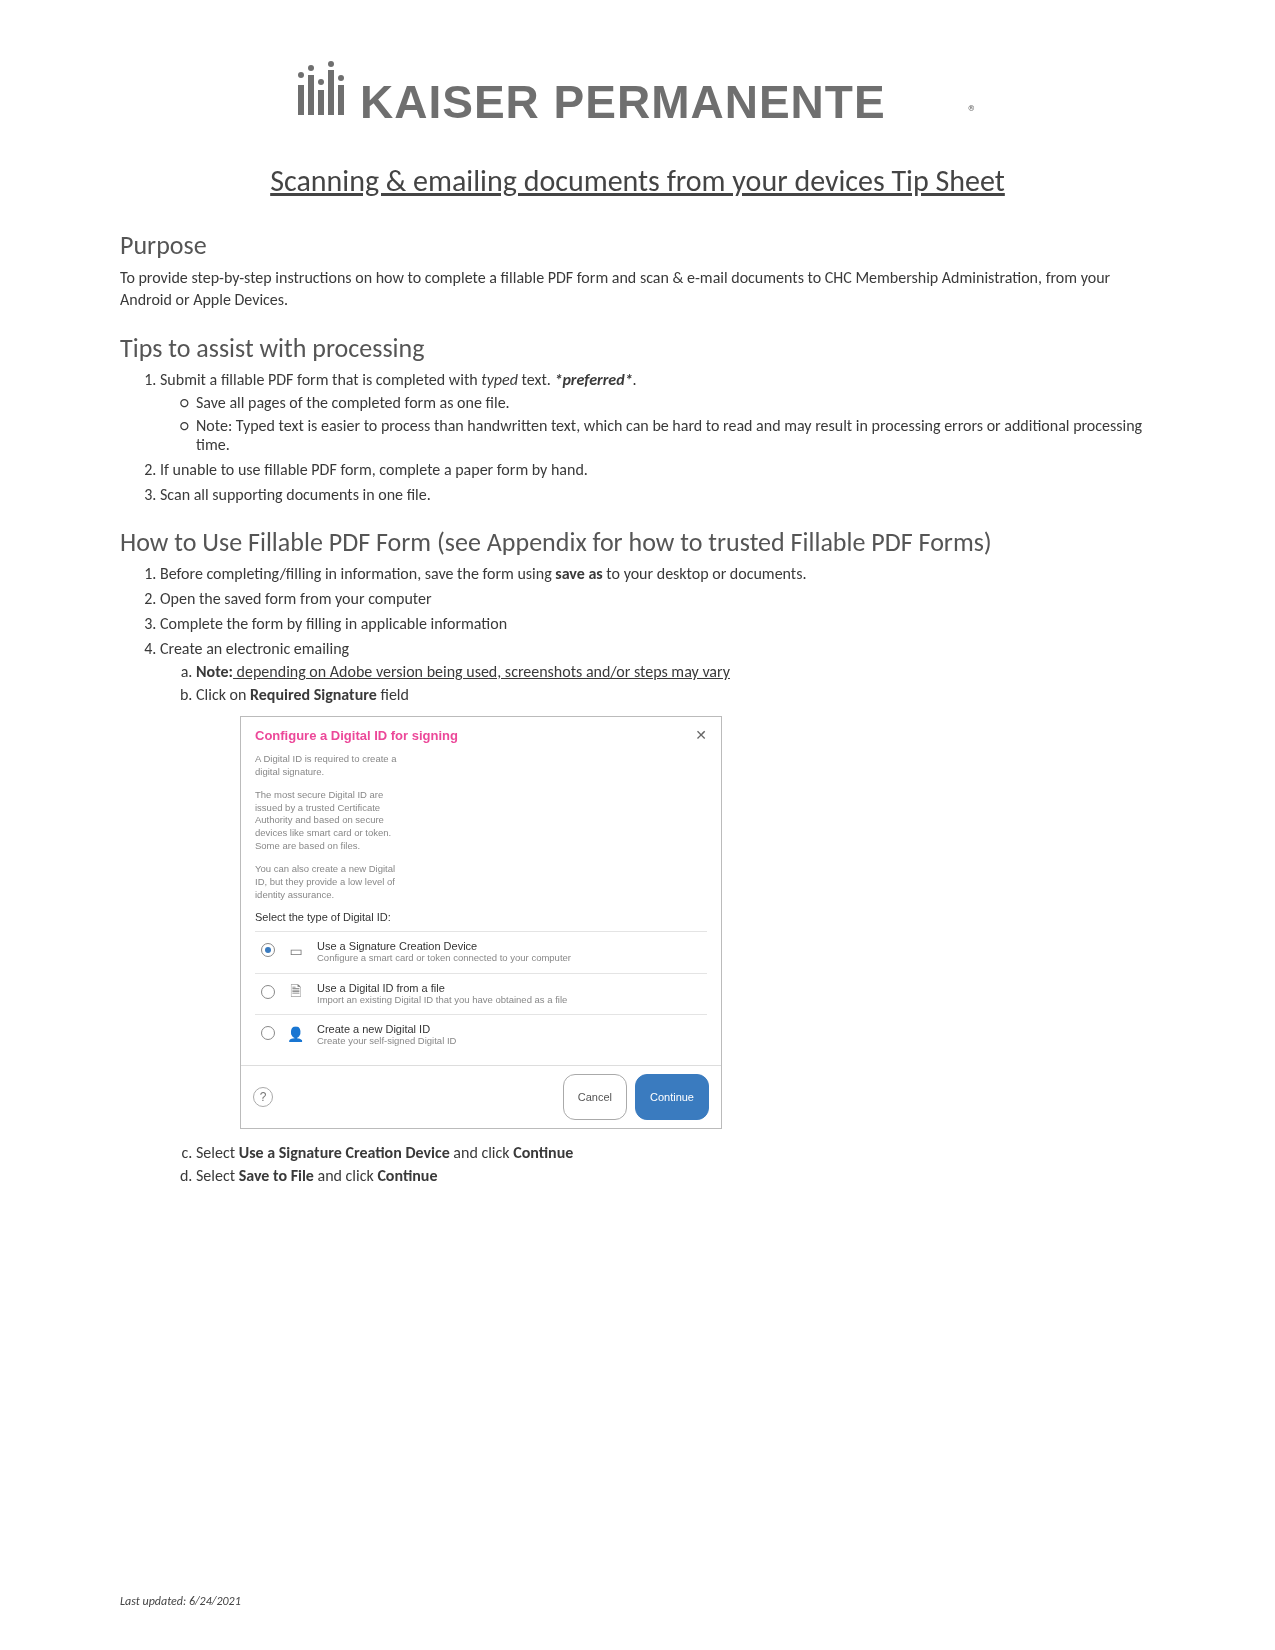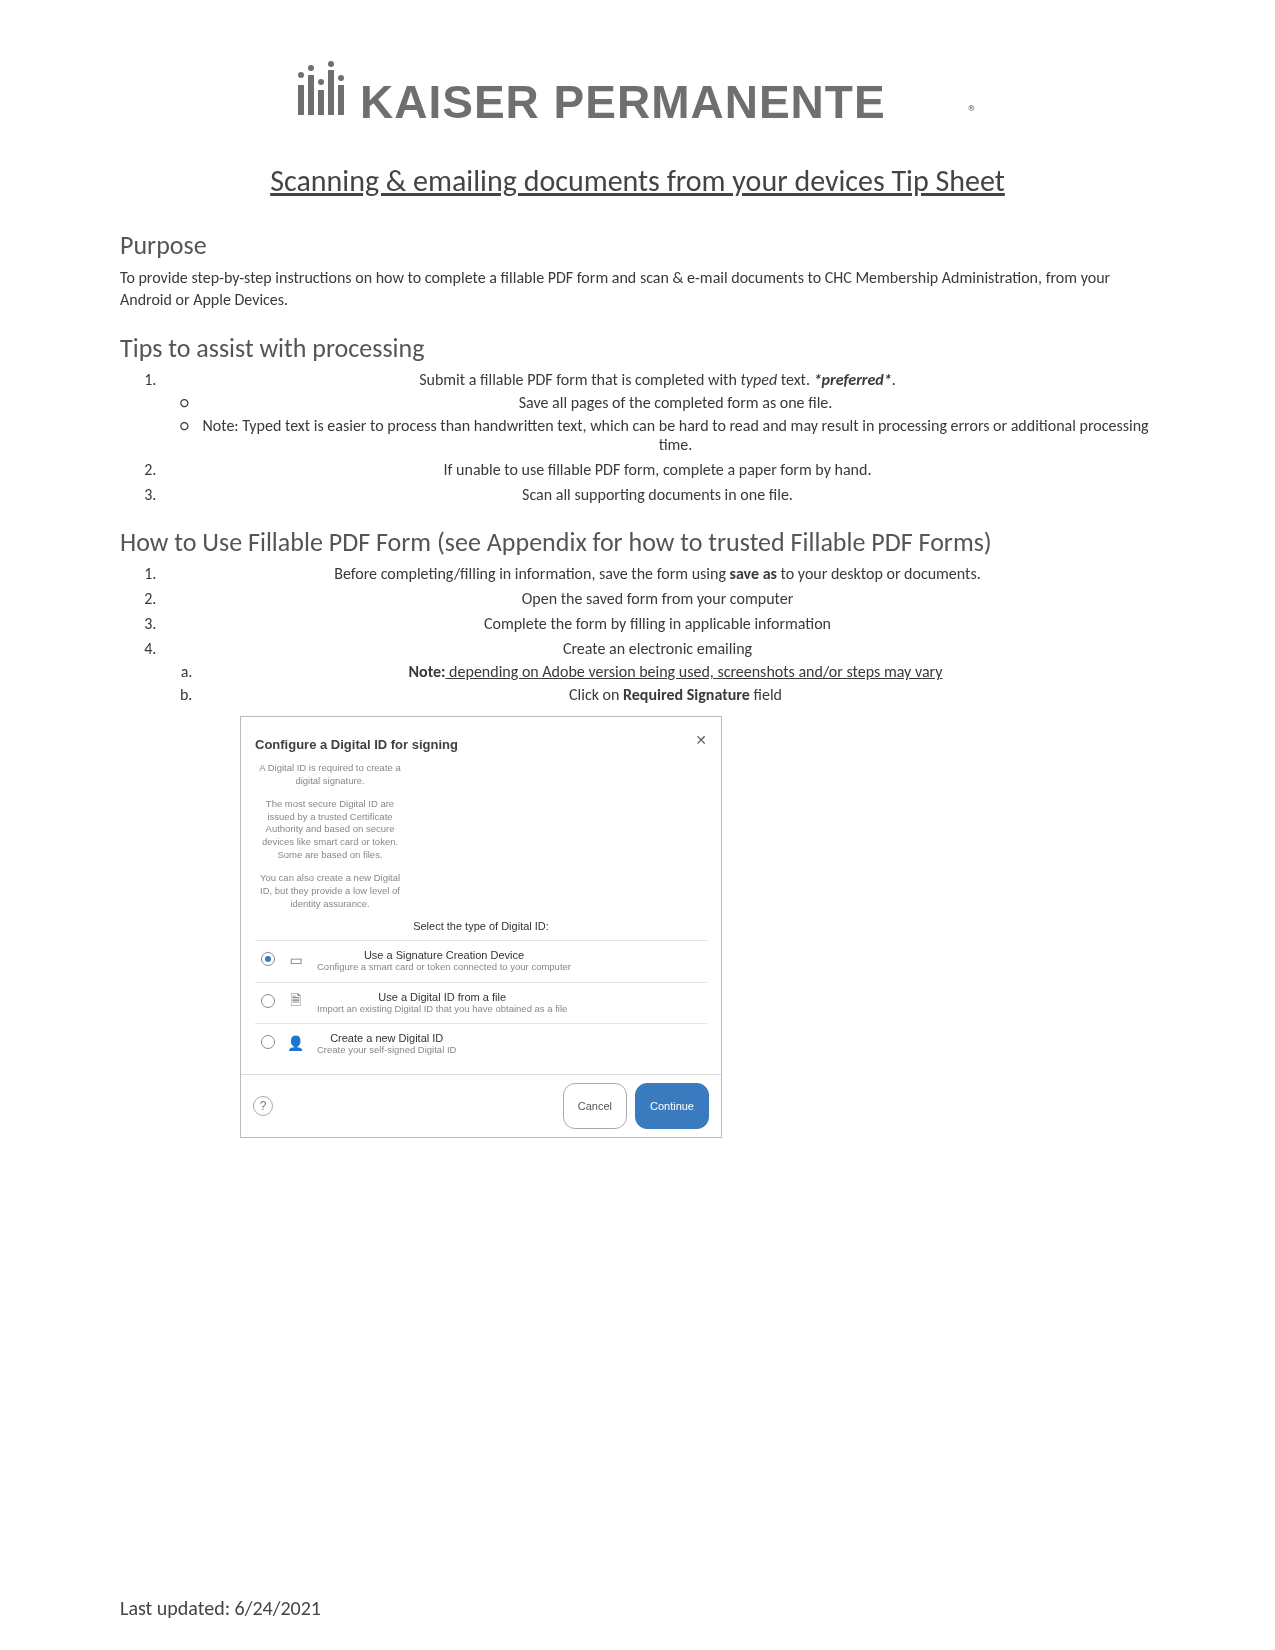--- a/index.html
+++ b/index.html
@@ -39,60 +39,60 @@
     margin: 4px 0 10px 0;
     line-height: 1.35;
   }
   ol.num {
     font-size: 16px;
     padding-left: 40px;
     margin: 6px 0 10px 0;
   }
   ol.num > li {
     margin-bottom: 6px;
-    text-align: center;
   }
   ul.sub, ol.alpha {
     margin: 4px 0 4px 0;
     padding-left: 36px;
   }
   ul.sub li, ol.alpha li {
     margin-bottom: 4px;
   }
   ul.sub li::marker { content: "○  "; }
   ol.alpha { list-style-type: lower-alpha; }
   .italic-bold { font-style: italic; font-weight: bold; }
   .italic { font-style: italic; }
   .bold { font-weight: bold; }
   .underline { text-decoration: underline; }
   .footer {
     position: absolute;
     left: 120px;
-    bottom: 30px;
-    font-size: 20px;
+    bottom: 42px;
+    font-size: 12px;
     color: #444;
+    font-style: italic;
   }
   
   .dialog {
     margin: 12px 0 14px 80px;
     width: 480px;
     border: 1px solid #bbb;
     font-family: "Segoe UI", Arial, sans-serif;
     font-size: 11px;
     color: #555;
     background: #fff;
     position: relative;
   }
   .dialog-header {
     padding: 10px 14px 6px 14px;
     display:flex;
     justify-content: space-between;
     align-items:center;
   }
-  .dialog-header .title { font-size: 13px; font-weight: bold; color:#404040;margin-top:10px; }
+  .dialog-header .title { font-size: 13px; font-weight: bold; color:#ec4899; }
   .dialog-header .close { font-size: 14px; color:#666; cursor:default; }
   .dialog-body {
     display: flex;
     padding: 4px 14px 10px 14px;
     flex-direction: column;
   }
   .dialog-left {
     width: 150px;
     color: #888;
     font-size: 9.5px;
@@ -241,16 +241,20 @@
       </div>
       <div class="dialog-footer">
         <div class="help">?</div>
         <div class="btns">
           <div class="btn btn-cancel">Cancel</div>
           <div class="btn btn-primary">Continue</div>
         </div>
       </div>
     </div>
 
+    <ol class="alpha" start="3">
+      <li><span>Select </span><span class="bold">Use a Signature Creation Device</span><span> and click </span><span class="bold">Continue</span></li>
+      <li><span>Select </span><span class="bold">Save to File</span><span> and click </span><span class="bold">Continue</span></li>
+    </ol>
   </li>
 </ol>
 
 <div class="footer">Last updated: 6/24/2021</div>
 
 </body></html>

